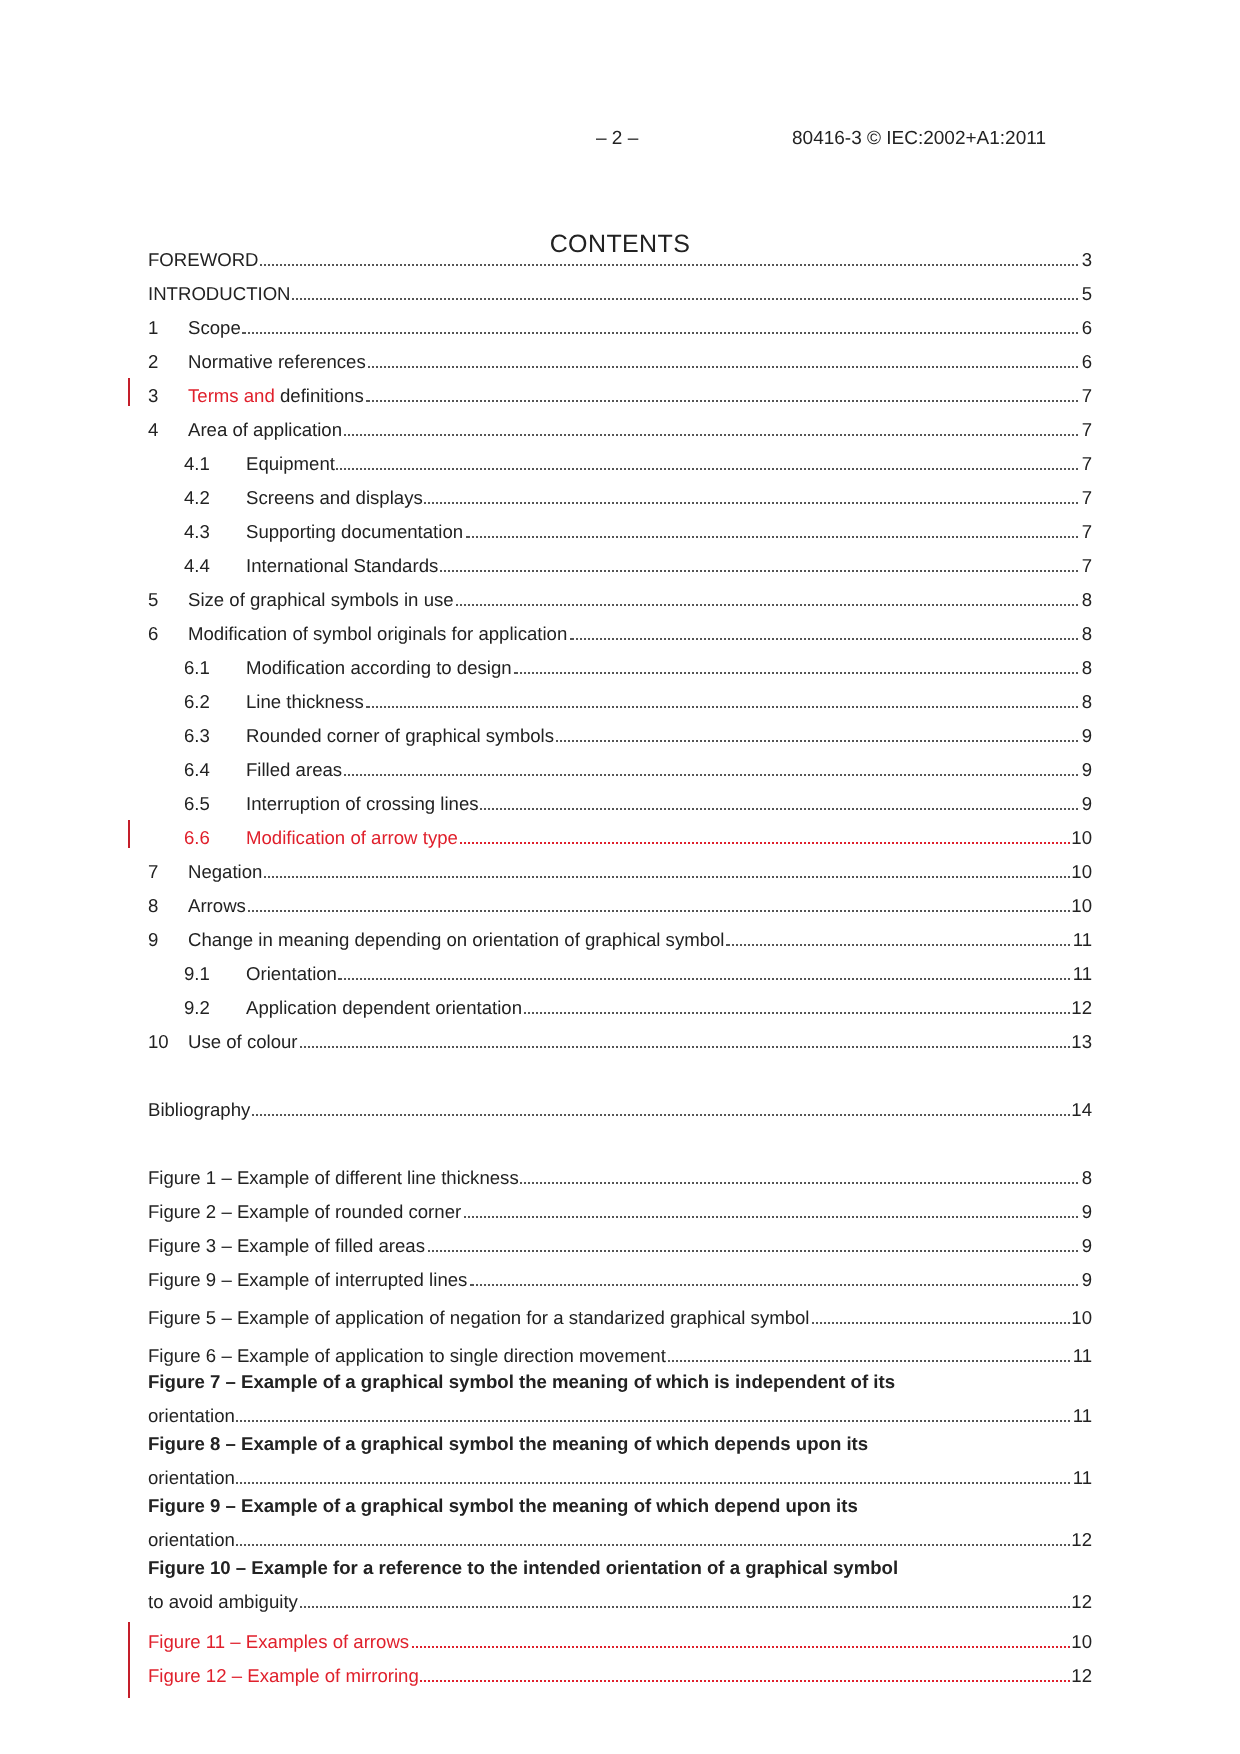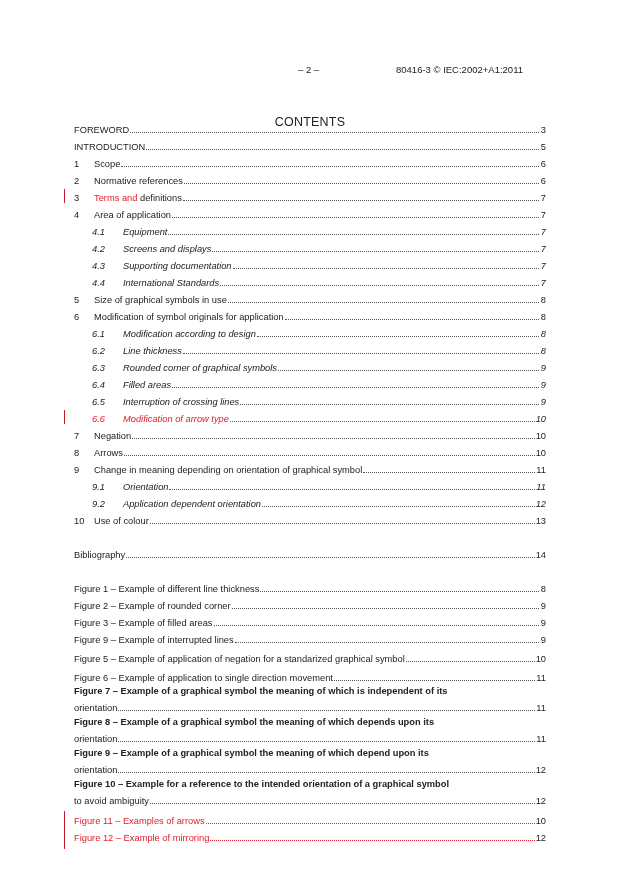--- a/index.html
+++ b/index.html
@@ -19,21 +19,21 @@
   }
   .toc {
     position: absolute; left: 74px; width: 472px; top: 118px;
     font-size: 9.3px; line-height: 1;
   }
   .row {
     position: relative; display: flex; align-items: flex-end;
     height: 17px; white-space: nowrap; justify-content: center;
   }
   .row .num { display: inline-block; width: 20px; flex: none; }
-  .row.sub { padding-left: 18px; font-style: italic; }
+  .row.sub { padding-left: 18px; }
   .row.sub .num { width: 31px; }
   .row .title { flex: none; }
   .row .dots {
     flex: 1 1 auto; overflow: hidden; margin: 0 1px; height: 10px;
     border-bottom: 1px dotted #555;
     transform: translateY(-2px);
   }
   .row .page { flex: none; text-align: right; min-width: 6px; }
   .red { color: #e0202c; }
   .row.redline .dots { border-bottom-color: #e0202c; }

